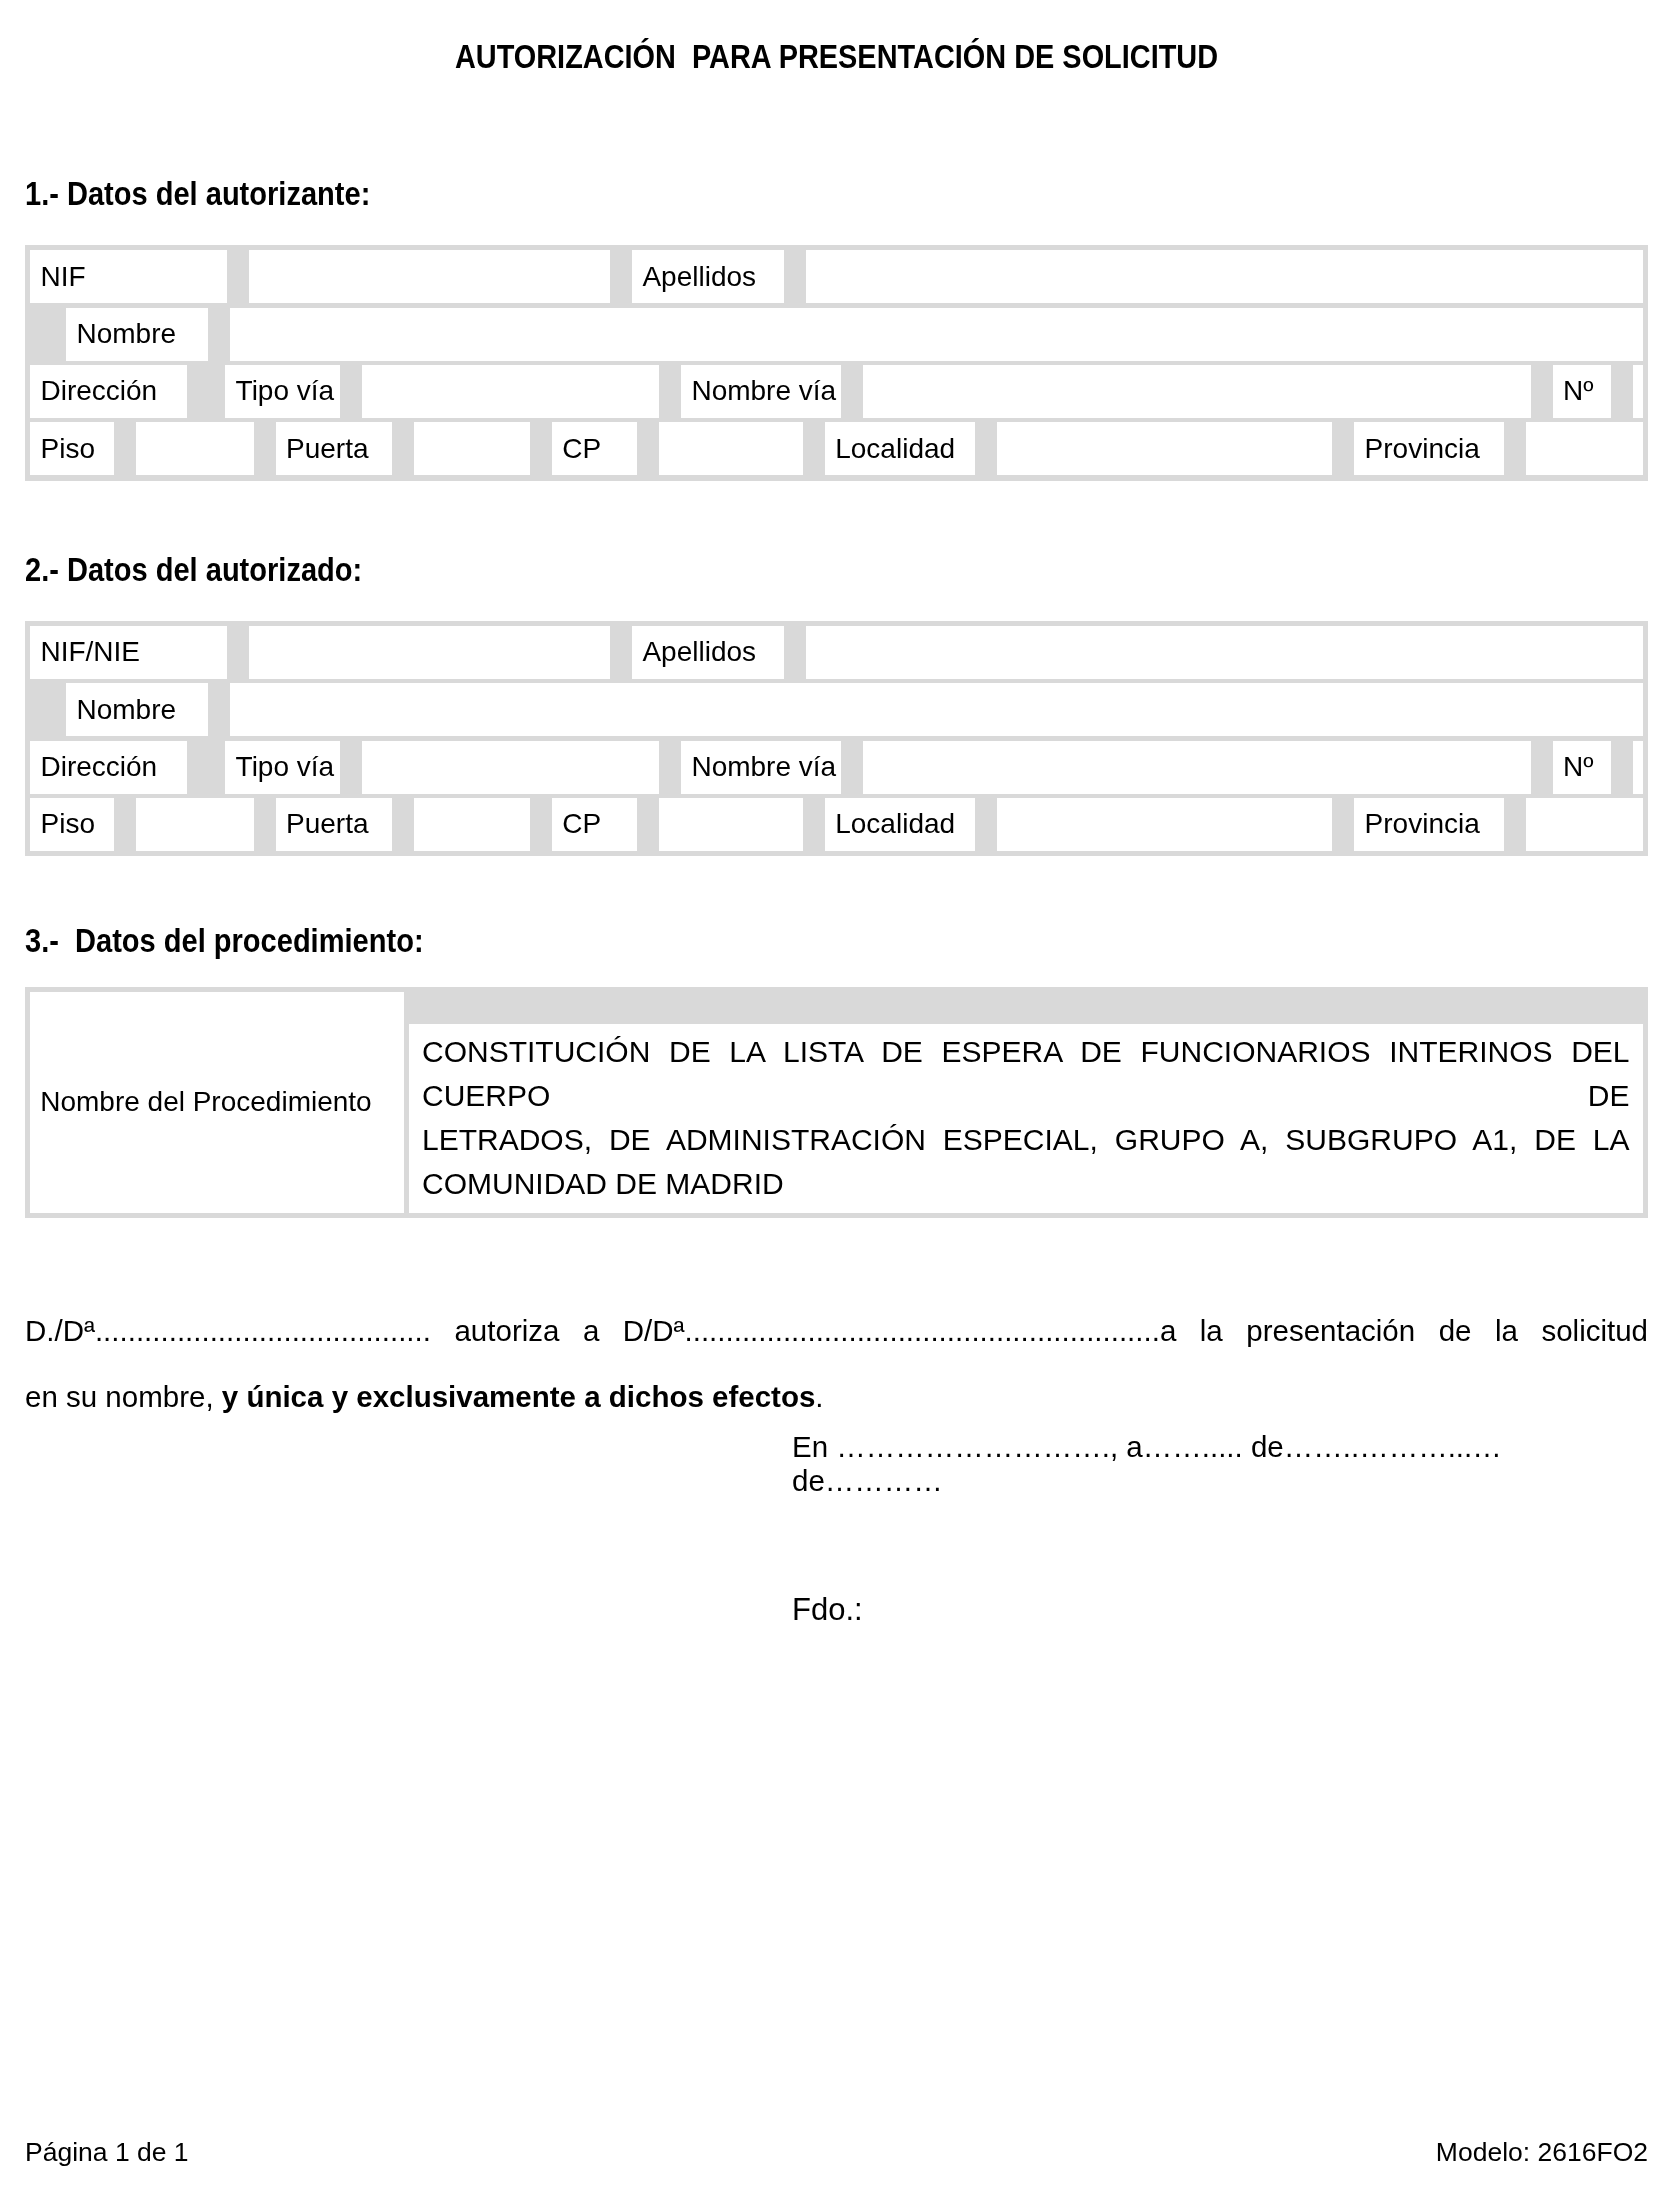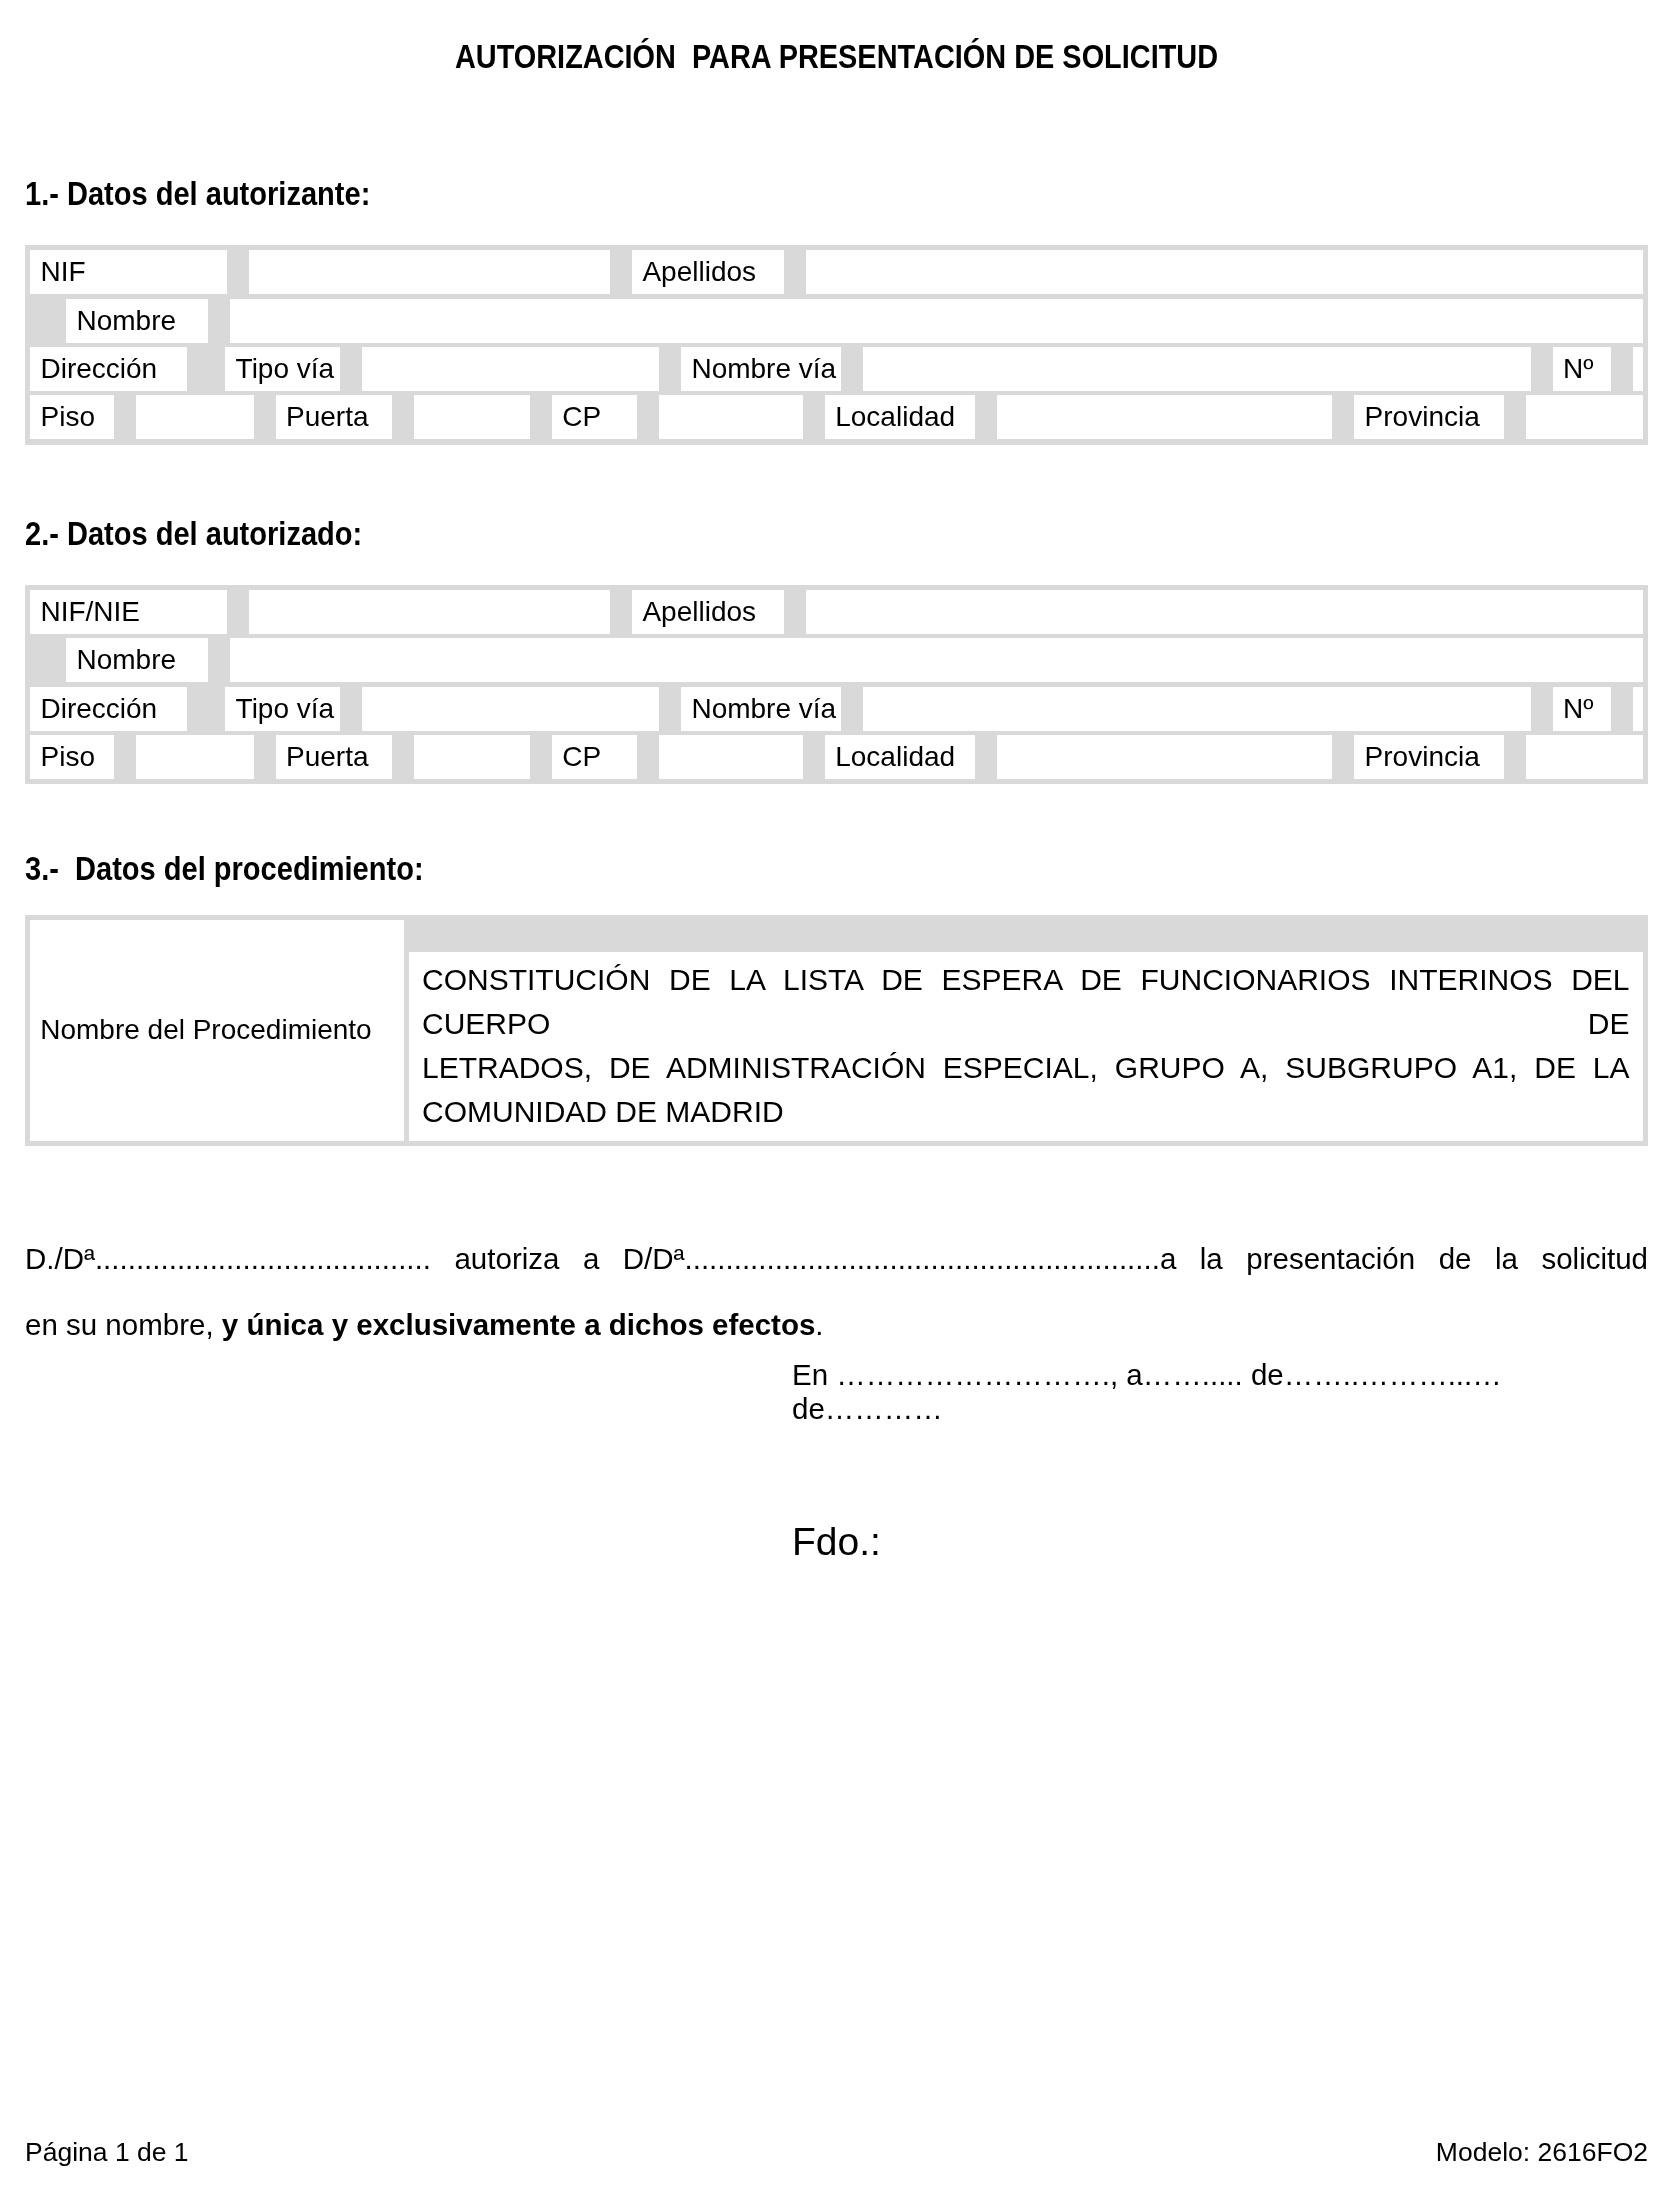--- a/index.html
+++ b/index.html
@@ -34,21 +34,21 @@
   .h3m { margin-top: 66px; }
 
   .ftable {
     margin-top: 32px;
     background: var(--tb);
     padding: 5.2px;
     display: flex;
     flex-direction: column;
     gap: 4.4px;
   }
-  .frow { display: flex; gap: 22px; height: 44px; }
+  .frow { display: flex; gap: 22px; height: 53px; }
   .cell {
     background: #fff;
     display: flex;
     align-items: center;
     font-size: 28px;
     padding-left: 10.3px;
     overflow: hidden;
   }
   .grow { flex: 1; }
 
@@ -101,21 +101,21 @@
   .bold { font-weight: bold; }
 
   .date-line {
     margin-left: 767px;
     font-size: 29.5px;
     white-space: pre-wrap;
   }
   .fdo-line {
     margin-top: 94px;
     margin-left: 767px;
-    font-size: 39px;
+    font-size: 31px;
   }
 
   .footer {
     position: absolute;
     top: 2137px;
     left: 25px;
     right: 25px;
     display: flex;
     justify-content: space-between;
     font-size: 26.5px;

